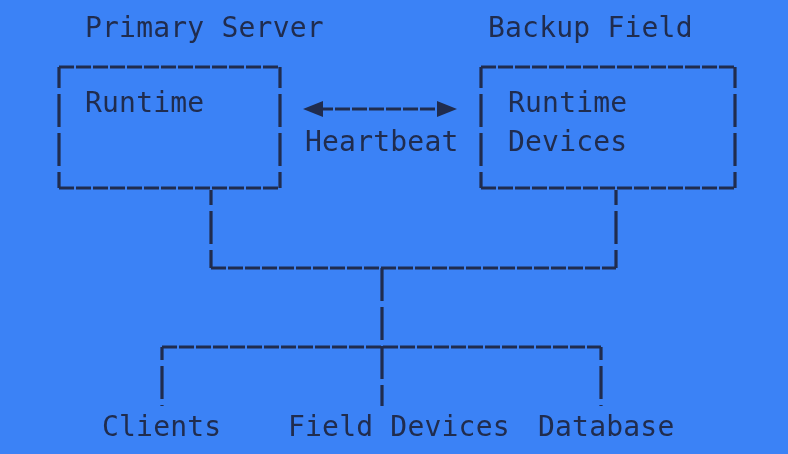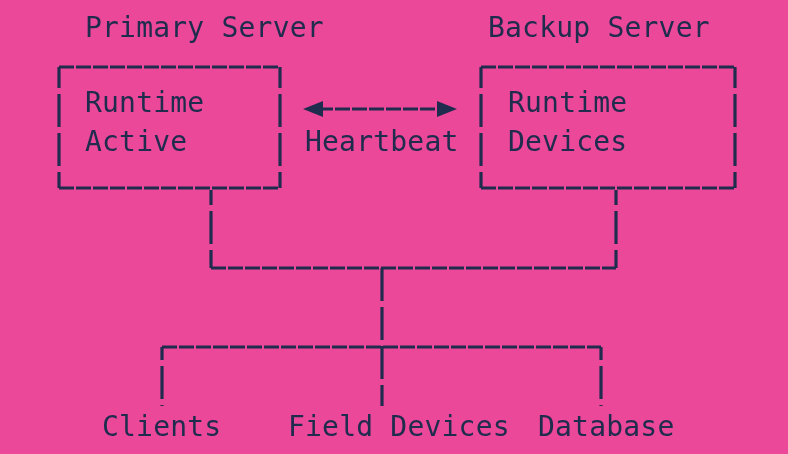--- a/index.html
+++ b/index.html
@@ -4,21 +4,21 @@
 <style>
   html, body {
     margin: 0;
     padding: 0;
     background: #ffffff;
   }
   .canvas {
     position: relative;
     width: 788px;
     height: 454px;
-    background: #ec4899;
+    background: #3b82f6;
     overflow: hidden;
     font-family: "DejaVu Sans Mono", "Liberation Mono", monospace;
   }
   .canvas svg {
     position: absolute;
     top: 0;
     left: 0;
   }
   .lbl {
     position: absolute;
@@ -92,24 +92,23 @@
 
     <line class="v-line" x1="382" y1="268" x2="382" y2="406"></line>
 
     <line class="h-line" x1="162" y1="347" x2="601" y2="347"></line>
 
     <line class="v-line drop-v" x1="162" y1="347" x2="162" y2="406"></line>
     <line class="v-line drop-v" x1="601" y1="347" x2="601" y2="406"></line>
   </svg>
 
   <span class="lbl t-primary">Primary Server</span>
-  <span class="lbl t-backup">Backup Server</span>
+  <span class="lbl t-backup">Backup Field</span>
 
   <span class="lbl t-runtime1">Runtime</span>
-  <span class="lbl t-active">Active</span>
 
   <span class="lbl t-runtime2">Runtime</span>
   <span class="lbl t-standby">Devices</span>
 
   <span class="lbl t-clients">Clients</span>
 
   <span class="lbl t-heartbeat">Heartbeat</span>
   <span class="lbl t-field">Field Devices</span>
   <span class="lbl t-database">Database</span>
 

